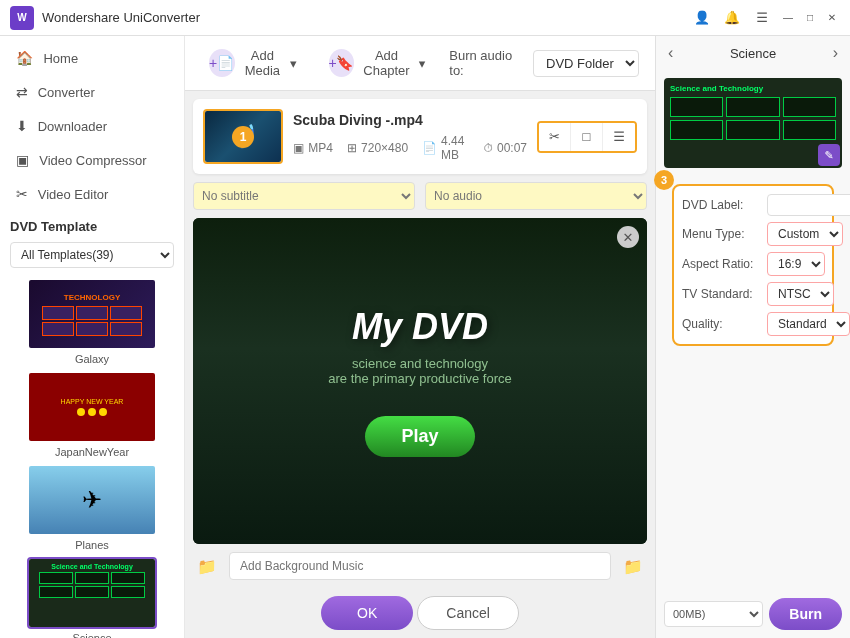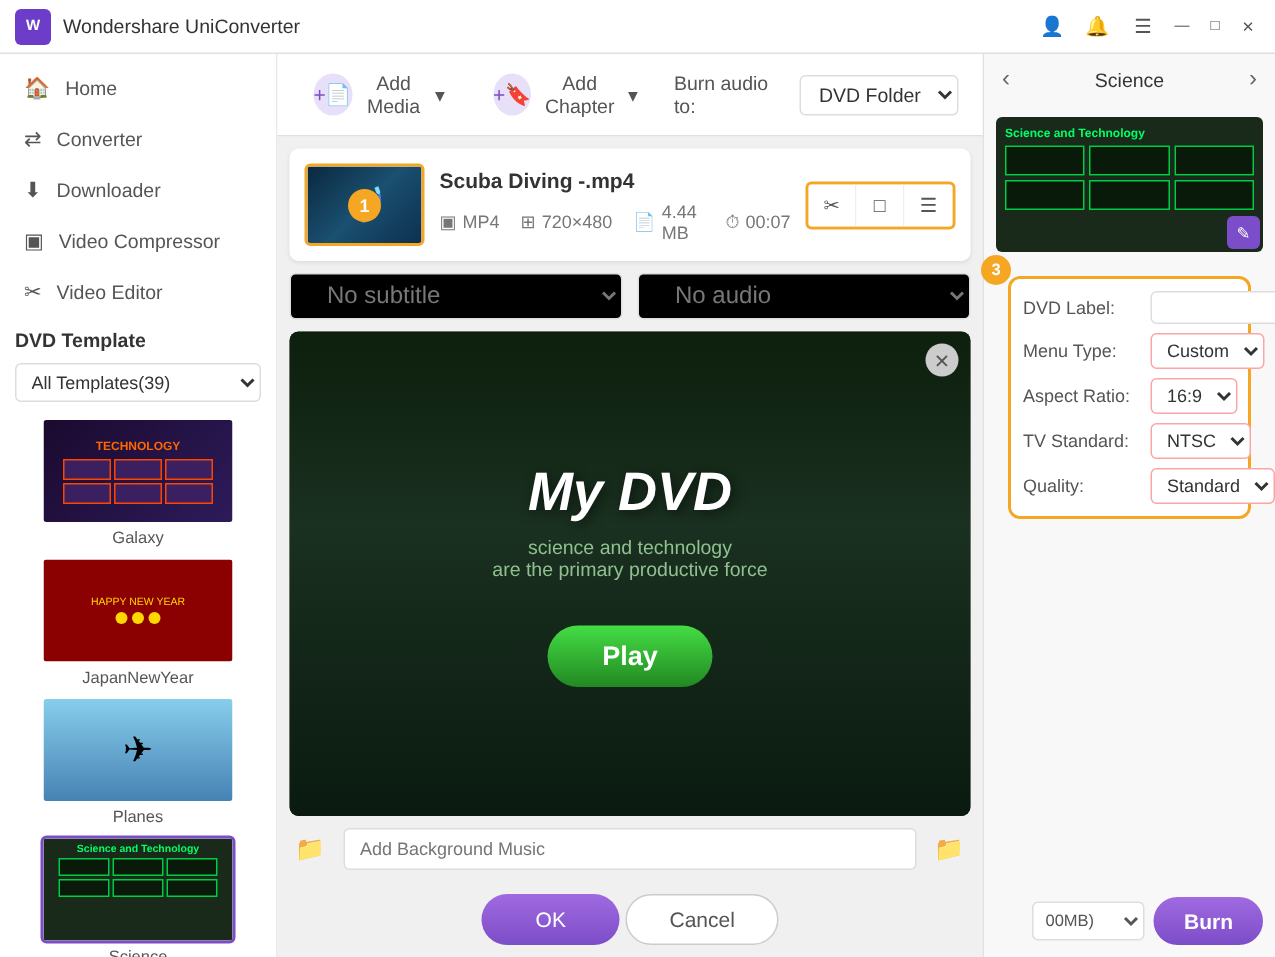--- a/index.html
+++ b/index.html
@@ -337,24 +337,24 @@
     
     .subtitle-row {
       display: flex;
       gap: 10px;
       margin: 0 8px 8px;
     }
     .subtitle-select {
       flex: 1;
       border: 1px solid #ddd;
       border-radius: 4px;
-      padding: 5px 20px;
-      font-size: 16px;
+      padding: 5px 4px;
+      font-size: 12px;
       color: #777;
-      background: #000000;
+      background: #fef9c3;
     }
 
     
     .preview-area {
       margin: 0 8px;
       flex: 1;
       position: relative;
       background: #1a2a1a;
       border-radius: 6px;
       overflow: hidden;
@@ -607,21 +607,20 @@
       gap: 6px;
     }
     .burn-size-select {
       flex: 1;
       border: 1px solid #ddd;
       border-radius: 4px;
       padding: 5px 4px;
       font-size: 11px;
       color: #555;
       background: white;
-      margin-left: 24px;
     }
     .burn-btn {
       background: linear-gradient(180deg, #a06ae0 0%, #7c4dc8 100%);
       color: white;
       border: none;
       border-radius: 20px;
       padding: 8px 20px;
       font-size: 14px;
       cursor: pointer;
       font-weight: 600;

